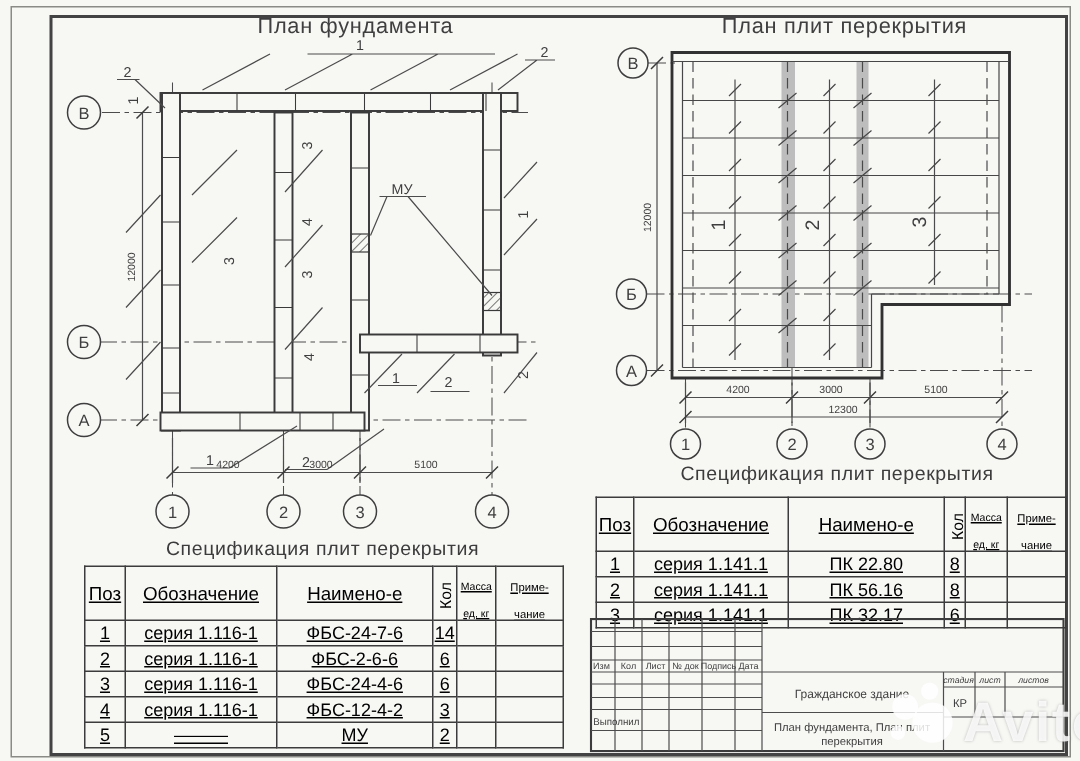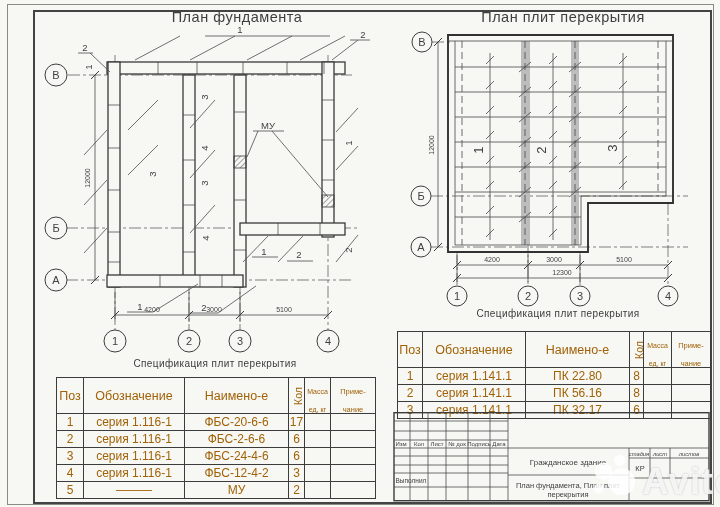--- a/index.html
+++ b/index.html
@@ -27,24 +27,24 @@
   .bold{stroke:#313131;stroke-width:1.9;fill:none;}
   .dg{stroke:#4c4c4c;stroke-width:.8;fill:none;}
   .dim{stroke:#4c4c4c;stroke-width:.8;fill:none;}
   .tick{stroke:#3c3c3c;stroke-width:1;fill:none;}
   .dash{stroke:#4a4a4a;stroke-width:.8;fill:none;stroke-dasharray:7 4;}
   .axc{fill:#f7f7f4;stroke:#3e3e3e;stroke-width:1;}
   .axt{font-size:11px;text-anchor:middle;}
   .dimt{font-size:7px;text-anchor:middle;}
   .callout{font-size:9.5px;text-anchor:middle;}
   .slabnum{font-size:13px;text-anchor:middle;}
-  .tbl-title{position:absolute;text-align:center;font-size:10px;letter-spacing:.4px;color:#3c3c3c;}
+  .tbl-title{position:absolute;text-align:center;font-size:13px;letter-spacing:.4px;color:#3c3c3c;}
   table.spec{position:absolute;border-collapse:collapse;table-layout:fixed;background:transparent;}
   table.spec td,table.spec th{border:1.2px solid #3c3c3c;padding:0;text-align:center;
-    font-weight:normal;font-size:12px;color:#a16207;overflow:hidden;white-space:nowrap;}
+    font-weight:normal;font-size:12px;color:#000000;overflow:hidden;white-space:nowrap;text-decoration:underline;}
   table.spec th{font-size:12.5px;}
   .small-h{font-size:7px;line-height:7.5px;display:block;margin-top:10px;}
   .rot{display:inline-block;transform:rotate(-90deg);font-size:10.5px;}
   .stamp-text{font-size:6px;}
   .watermark{
     position:absolute;left:590px;top:453px;display:flex;align-items:center;
     color:rgba(255,255,255,.84);font-weight:bold;font-size:37px;
     text-shadow:0 0 2px rgba(110,110,110,.45);pointer-events:none;letter-spacing:1px;
   }
   .watermark svg{position:static;}
@@ -233,22 +233,22 @@
           <span class="small-h">ед, кг</span>
         </th>
     <th>
           <span class="small-h" style="font-size:7.5px">Приме-</span>
           <span class="small-h" style="font-size:7.5px">чание</span>
         </th>
   </tr>
   <tr style="height:17px">
     <td>1</td>
         <td>серия 1.116-1</td>
-        <td>ФБС-20-6-6</td>
-        <td>17</td>
+        <td>ФБС-24-7-6</td>
+        <td>14</td>
         <td></td>
         <td></td>
   </tr>
   <tr style="height:17px">
     <td>2</td>
         <td>серия 1.116-1</td>
         <td>ФБС-2-6-6</td>
         <td>6</td>
         <td></td>
         <td></td>

